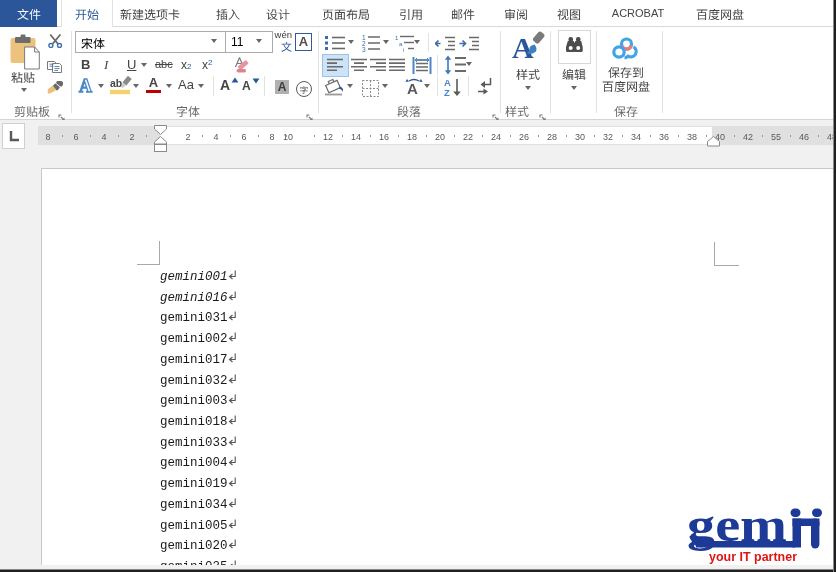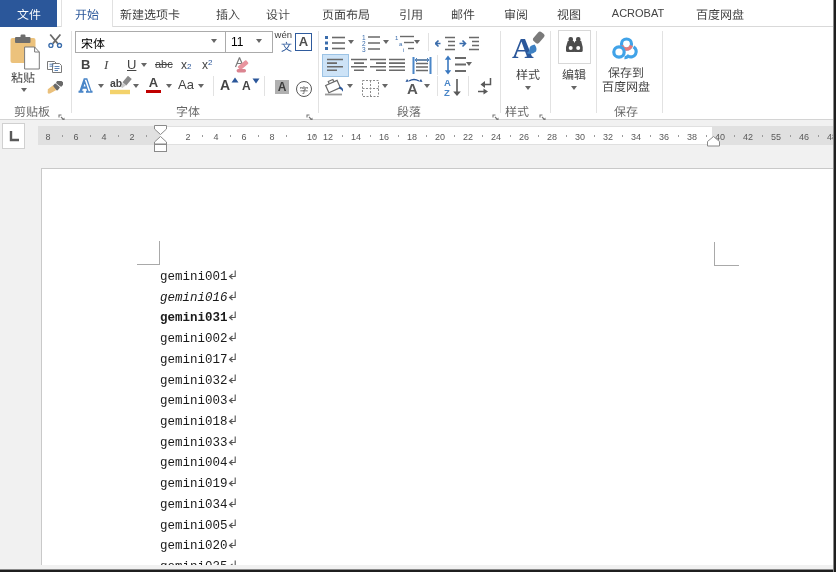--- a/index.html
+++ b/index.html
@@ -467,21 +467,21 @@
   <div class="abs" style="left:38px;top:1px;width:122px;height:17px;background:#e0e0e0;"></div>
   <div class="abs" style="left:712px;top:1px;width:124px;height:17px;background:#e0e0e0;"></div>
   <div class="num" style="left:38px;">8</div>
   <div class="num" style="left:66px;">6</div>
   <div class="num" style="left:94px;">4</div>
   <div class="num" style="left:122px;">2</div>
   <div class="num" style="left:178px;">2</div>
   <div class="num" style="left:206px;">4</div>
   <div class="num" style="left:234px;">6</div>
   <div class="num" style="left:262px;">8</div>
-  <div class="num" style="left:302px;">10</div>
+  <div class="num" style="left:278px;">10</div>
   <div class="num" style="left:318px;">12</div>
   <div class="num" style="left:346px;">14</div>
   <div class="num" style="left:374px;">16</div>
   <div class="num" style="left:402px;">18</div>
   <div class="num" style="left:430px;">20</div>
   <div class="num" style="left:458px;">22</div>
   <div class="num" style="left:486px;">24</div>
   <div class="num" style="left:514px;">26</div>
   <div class="num" style="left:542px;">28</div>
   <div class="num" style="left:570px;">30</div>
@@ -532,27 +532,27 @@
   </div>
 
   <div class="abs" style="left:42px;top:169px;width:791px;height:396px;background:#fff;border-left:1px solid #c9c9c9;border-top:1px solid #c9c9c9;box-sizing:content-box;margin-left:-1px;margin-top:-1px;"></div>
 
   <div class="abs" style="left:159px;top:241px;width:1px;height:24px;background:#a9a9a9;"></div>
   <div class="abs" style="left:137px;top:264px;width:23px;height:1px;background:#a9a9a9;"></div>
   <div class="abs" style="left:714px;top:242px;width:1px;height:24px;background:#a9a9a9;"></div>
   <div class="abs" style="left:715px;top:265px;width:24px;height:1px;background:#a9a9a9;"></div>
 
   <div id="doctext">
-  <div class="docline" style="top:267px;line-height:21px;">gemini001<svg width="10" height="11" style="vertical-align:-1px">
+  <div class="docline" style="top:267px;line-height:21px;font-style:italic;">gemini001<svg width="10" height="11" style="vertical-align:-1px">
           <use href="#retmark"></use>
         </svg></div>
   <div class="docline" style="top:288px;line-height:21px;font-style:italic;">gemini016<svg width="10" height="11" style="vertical-align:-1px">
           <use href="#retmark"></use>
         </svg></div>
-  <div class="docline" style="top:308px;line-height:21px;font-weight:bold;">gemini031<svg width="10" height="11" style="vertical-align:-1px">
+  <div class="docline" style="top:308px;line-height:21px;">gemini031<svg width="10" height="11" style="vertical-align:-1px">
           <use href="#retmark"></use>
         </svg></div>
   <div class="docline" style="top:329px;line-height:21px;">gemini002<svg width="10" height="11" style="vertical-align:-1px">
           <use href="#retmark"></use>
         </svg></div>
   <div class="docline" style="top:350px;line-height:21px;">gemini017<svg width="10" height="11" style="vertical-align:-1px">
           <use href="#retmark"></use>
         </svg></div>
   <div class="docline" style="top:371px;line-height:21px;">gemini032<svg width="10" height="11" style="vertical-align:-1px">
           <use href="#retmark"></use>
@@ -579,20 +579,33 @@
           <use href="#retmark"></use>
         </svg></div>
   <div class="docline" style="top:536px;line-height:21px;">gemini020<svg width="10" height="11" style="vertical-align:-1px">
           <use href="#retmark"></use>
         </svg></div>
   <div class="docline" style="top:557px;line-height:21px;">gemini035<svg width="10" height="11" style="vertical-align:-1px">
           <use href="#retmark"></use>
         </svg></div>
   </div>
 
+  <div id="logo" class="abs" style="left:680px;top:495px;"><svg width="152" height="72" viewBox="0 0 152 72">
+<g fill="#1c3a96">
+<text x="7" y="46" font-family="Liberation Serif,serif" font-size="48" font-weight="bold" textLength="100" lengthAdjust="spacingAndGlyphs">gem</text>
+<rect x="16" y="46" width="99" height="6.5"></rect>
+<path d="M22 52.5 q-12 -1 -11 -13 l5 0.5 q0 8 7 8 z"></path>
+<rect x="112.5" y="23.5" width="8.5" height="29"></rect>
+<rect x="112.5" y="23.5" width="27" height="7.5"></rect>
+<rect x="131" y="23.5" width="8.4" height="30" rx="4.2"></rect>
+<rect x="110.5" y="13.5" width="10" height="8.5" rx="4.2"></rect>
+<rect x="132" y="13.5" width="10" height="8.5" rx="4.2"></rect>
+</g>
+<text x="29" y="65.5" font-family="Liberation Sans,sans-serif" font-size="12.5" font-weight="bold" fill="#e11414" textLength="88" lengthAdjust="spacingAndGlyphs">your IT partner</text>
+</svg></div>
 
   <div class="abs" style="left:0;top:565px;width:836px;height:4px;background:#f1f1f1;"></div>
   <div class="abs" style="left:0;top:569px;width:836px;height:1px;background:#8a8a8a;"></div>
   <div class="abs" style="left:0;top:570px;width:836px;height:2px;background:#1f1f1f;"></div>
 
   <div class="abs" style="left:833px;top:0;width:1px;height:572px;background:#8a8a8a;"></div>
   <div class="abs" style="left:834px;top:0;width:2px;height:572px;background:#1f1f1f;"></div>
 </div>
 
 </body></html>

